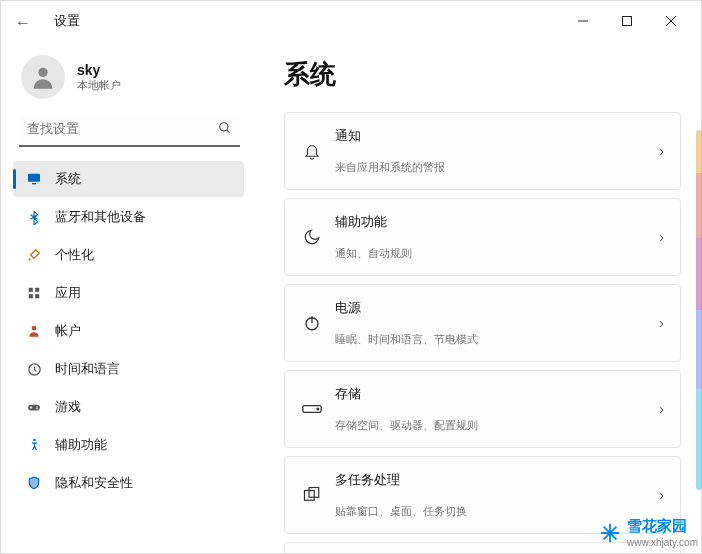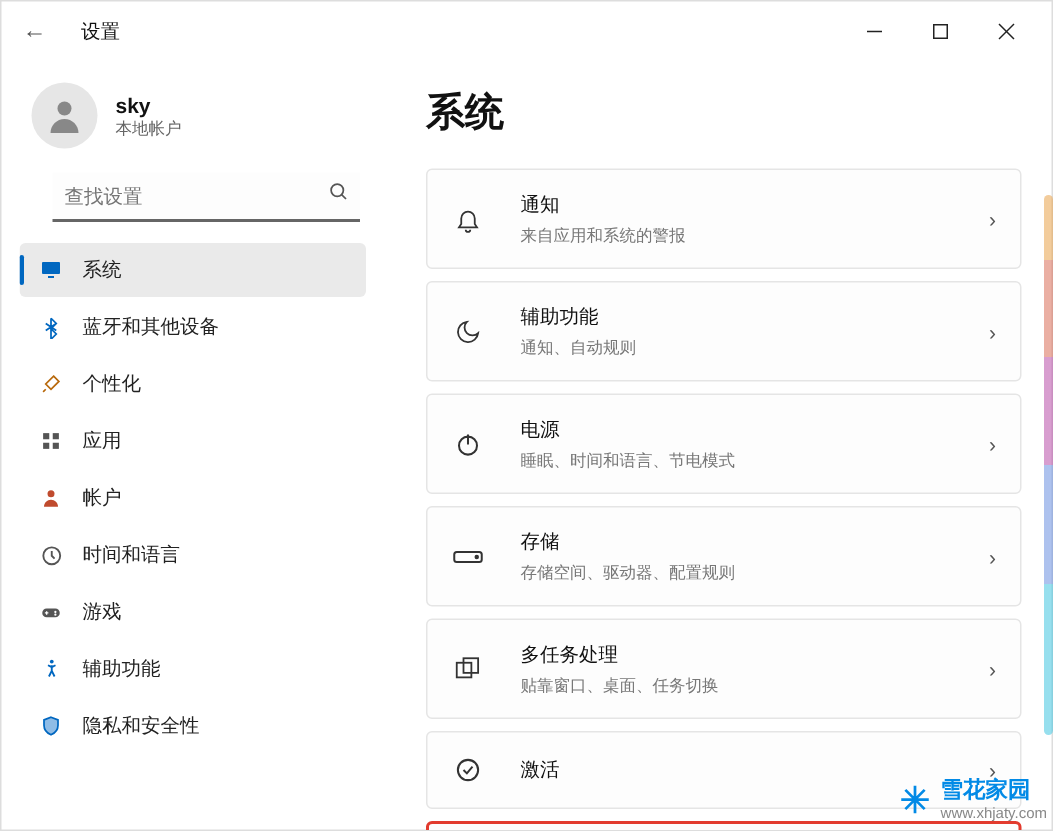--- a/index.html
+++ b/index.html
@@ -11,36 +11,36 @@
 .titlebar .spacer{flex:1}
 .titlebar .winbtn{width:44px;height:30px;display:flex;align-items:center;justify-content:center;cursor:pointer}
 .titlebar .winbtn svg{stroke:#222;stroke-width:1}
 .body{flex:1;display:flex;overflow:hidden}
 .sidebar{width:255px;padding:8px 12px 0 12px;display:flex;flex-direction:column}
 .profile{display:flex;align-items:center;gap:12px;padding:6px 8px 16px 8px}
 .avatar{width:44px;height:44px;border-radius:50%;background:#e6e6e6;display:flex;align-items:center;justify-content:center}
 .avatar svg{fill:#888}
 .profile .name{font-size:14px;font-weight:600;color:#111}
 .profile .sub{font-size:11px;color:#666}
-.search{display:flex;align-items:center;border-bottom:2px solid #666;background:#fdfdfd;padding:6px 8px;margin:0 4px 12px 22px}
+.search{display:flex;align-items:flex-start;border-bottom:2px solid #666;background:#fdfdfd;padding:6px 8px;margin:0 4px 12px 6px}
 .search input{flex:1;border:none;outline:none;font-size:13px;color:#666;background:transparent}
 .search .sicon{color:#555}
 .nav{flex:1;overflow-y:auto}
 .nav-item{display:flex;align-items:center;gap:12px;padding:9px 12px;margin:2px 0;border-radius:4px;cursor:pointer;font-size:13px;color:#222;position:relative}
 .nav-item.selected{background:#eaeaea}
 .nav-item.selected::before{content:"";position:absolute;left:0;top:8px;bottom:8px;width:3px;background:#0067c0;border-radius:2px}
 .nav-icon{width:18px;height:18px;display:flex;align-items:center;justify-content:center}
 .main{flex:1;padding:16px 20px 4px 28px;overflow-y:auto}
 .main h1{font-size:26px;font-weight:600;margin-bottom:20px;color:#111}
-.card{display:flex;align-items:center;gap:24px;padding:14px 16px;border:1px solid #e5e5e5;border-radius:4px;margin-bottom:8px;cursor:pointer;background:#fdfdfd}
+.card{display:flex;align-items:center;gap:12px;padding:14px 16px;border:1px solid #e5e5e5;border-radius:4px;margin-bottom:8px;cursor:pointer;background:#fdfdfd}
 .card.highlight{border:2px solid #e23b2e}
 .card-icon{width:22px;height:22px;display:flex;align-items:center;justify-content:center;color:#333}
 .card-body{flex:1}
 .card-title{font-size:13px;font-weight:500;color:#111}
-.card-desc{font-size:11px;color:#777;margin-top:4px}
+.card-desc{font-size:11px;color:#777;margin-top:15px}
 .chev{font-size:14px;color:#555}
 .watermark{position:absolute;right:4px;bottom:6px;display:flex;align-items:center;gap:6px;font-size:15px;font-weight:600;color:#028ae6}
 .watermark .url{font-size:10px;color:#888;font-weight:400;margin-top:1px}
 .wm-icon{width:22px;height:22px}
 .edge-stripe{position:absolute;right:0;top:130px;width:6px;height:360px;background:linear-gradient(#e8a24a 0 12%,#d96d57 12% 30%,#b84da8 30% 50%,#6a8fe0 50% 72%,#41c5e0 72% 100%);border-radius:3px;opacity:.55}
 </style>
 </head>
 <body>
 
 <div class="window">

